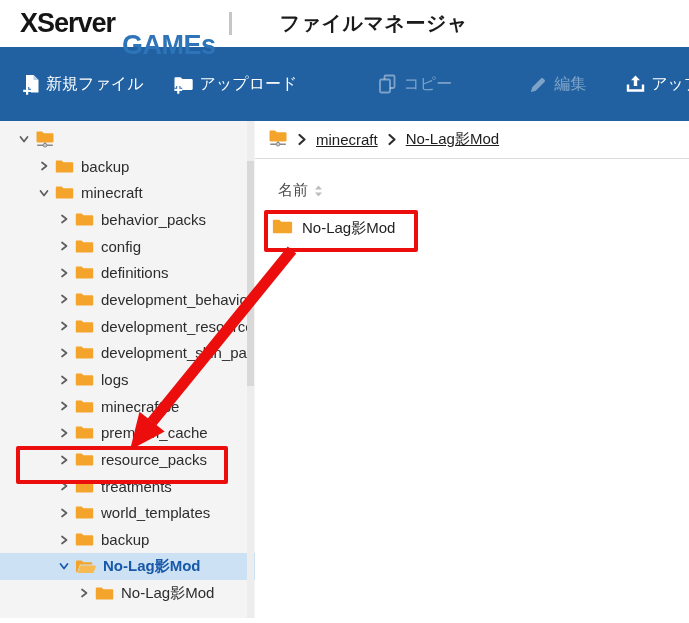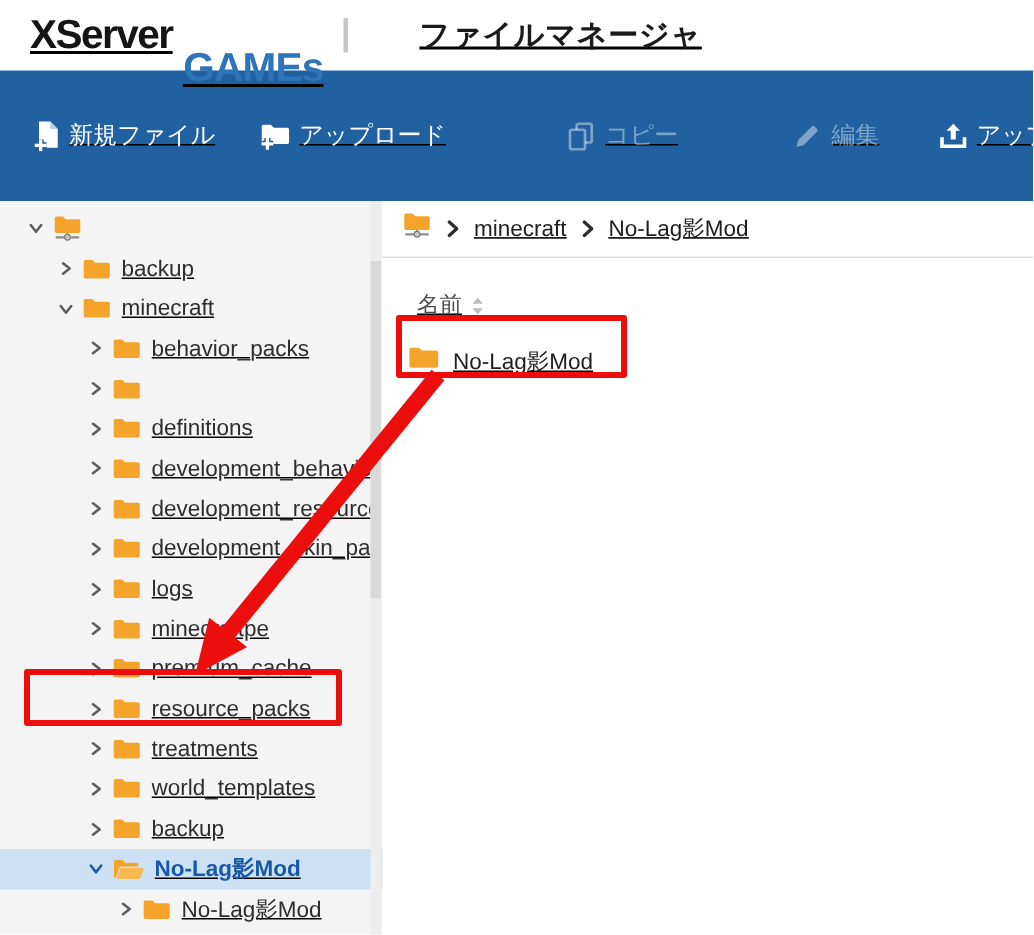--- a/index.html
+++ b/index.html
@@ -4,31 +4,31 @@
 <style>
   :root{
     --toolbar-blue:#2161a1; --brand-blue:#2e74b8;
     --folder-orange:#f4a42b; --folder-orange-light:#f7ba50;
     --selected-bg:#cde1f4; --selected-text:#1758a8;
     --sidebar-bg:#f4f4f4; --anno-red:#ec0d0d;
   }
   *{margin:0;padding:0;box-sizing:border-box;}
   html,body{background:#fff;}
   body{font-family:"Liberation Sans","DejaVu Sans",sans-serif;}
-  .page{position:relative;width:689px;height:623px;background:#fff;overflow:hidden;text-decoration:underline;}
+  .page{position:relative;width:689px;height:623px;background:#fff;overflow:hidden;}
 
   
   .hdr{height:47px;display:flex;align-items:center;padding-left:20px;background:#fff;}
   .brand1{font-size:27px;font-weight:800;letter-spacing:-1px;color:#151515;}
   .brand2{font-size:27px;font-weight:800;letter-spacing:-0.5px;color:var(--brand-blue);margin-left:7px;margin-top:44px;}
   .hdr-sep{width:3px;height:23px;background:#c6c6c6;margin:0 12px 0 13px;}
   .hdr-title{font-size:20px;font-weight:700;color:#1a1a1a;letter-spacing:0.5px;margin-left:36px;}
 
   
-  .tbar{height:87px;background:var(--toolbar-blue);display:flex;align-items:center;}
+  .tbar{height:74px;background:var(--toolbar-blue);display:flex;align-items:center;}
   .tb-btn{display:flex;align-items:center;gap:6px;color:#fff;font-size:16px;cursor:pointer;white-space:nowrap;}
   .tb-btn.disabled{color:rgba(255,255,255,0.42);cursor:default;}
   .tb-btn .js-icon{display:flex;align-items:center;}
 
   
   .content{display:flex;height:497px;}
   .sidebar{position:relative;width:255px;background:var(--sidebar-bg);flex:none;overflow:hidden;}
   .sb-track{position:absolute;right:1px;top:0;width:7px;height:100%;background:#ededed;}
   .sb-thumb{position:absolute;right:1px;top:40px;width:7px;height:225px;background:#d9d9d9;}
   .tree{padding-top:5px;}
@@ -183,20 +183,21 @@
             <span class="chev js-icon">
               <svg width="12" height="12" viewBox="0 0 12 12">
                 <polyline points="4,2.5 8.5,6 4,9.5" fill="none" stroke="currentColor" stroke-width="1.7" stroke-linecap="round" stroke-linejoin="round"></polyline>
               </svg>
             </span>
             <span class="ficon js-icon">
               <svg width="19" height="15" viewBox="0 0 19 15">
                 <path d="M0.8 2.6C0.8 1.9 1.3 1.4 2 1.4H6.6L8.4 3.2H17C17.7 3.2 18.2 3.7 18.2 4.4V12.4C18.2 13.1 17.7 13.6 17 13.6H2C1.3 13.6 0.8 13.1 0.8 12.4Z" fill="var(--folder-orange)"></path>
               </svg>
             </span>
+            <span class="tlabel">config</span>
           </div>
           <div class="tree-row" style="padding-left: 58px;">
             <span class="chev js-icon">
               <svg width="12" height="12" viewBox="0 0 12 12">
                 <polyline points="4,2.5 8.5,6 4,9.5" fill="none" stroke="currentColor" stroke-width="1.7" stroke-linecap="round" stroke-linejoin="round"></polyline>
               </svg>
             </span>
             <span class="ficon js-icon">
               <svg width="19" height="15" viewBox="0 0 19 15">
                 <path d="M0.8 2.6C0.8 1.9 1.3 1.4 2 1.4H6.6L8.4 3.2H17C17.7 3.2 18.2 3.7 18.2 4.4V12.4C18.2 13.1 17.7 13.6 17 13.6H2C1.3 13.6 0.8 13.1 0.8 12.4Z" fill="var(--folder-orange)"></path>

